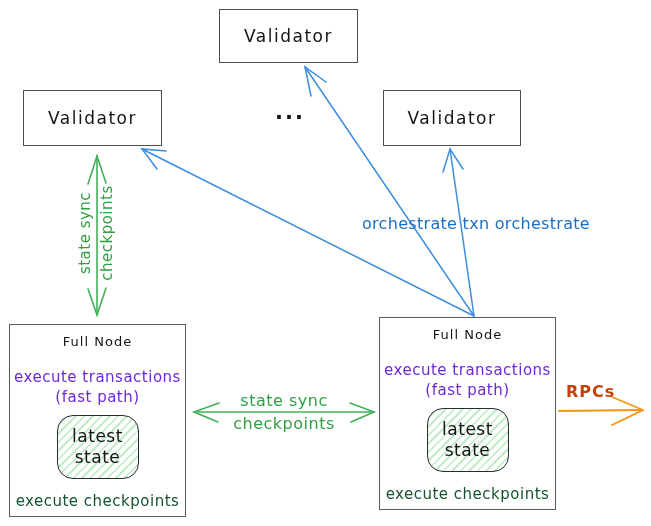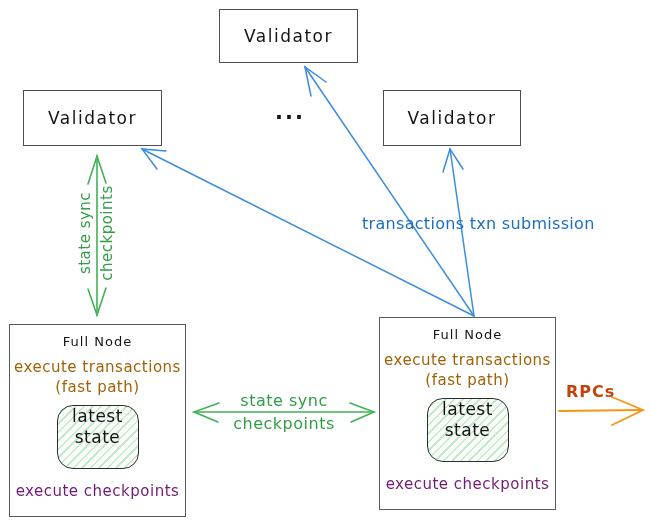--- a/index.html
+++ b/index.html
@@ -19,30 +19,30 @@
   .ellipsis{
     position:absolute;left:272px;top:100px;width:36px;text-align:center;
     font-size:21px;font-weight:bold;letter-spacing:2px;color:#141414;
   }
   .fullnode{
     flex-direction:column;justify-content:flex-start;border-color:#565b60;
   }
   .fn-left{left:9px;top:324px;width:177px;height:193px;}
   .fn-right{left:379px;top:317px;width:177px;height:193px;}
   .fn-title{font-size:13px;letter-spacing:1px;margin-top:9px;color:#141414;}
-  .fn-fast{font-size:15px;line-height:20px;text-align:center;color:#a16207;margin-top:8px;letter-spacing:0.5px;}
+  .fn-fast{font-size:15px;line-height:20px;text-align:center;color:#6d28d9;margin-top:18px;letter-spacing:0.5px;}
   .state-box{
     width:80px;height:62px;margin-top:8px;border:1.6px solid #2a2d2f;border-radius:16px;
-    display:flex;flex-direction:column;align-items:center;
+    display:flex;flex-direction:column;align-items:center;justify-content:center;
     font-size:17px;line-height:21px;color:#141414;letter-spacing:0.5px;
     background:
       repeating-linear-gradient(135deg, rgba(64,192,87,0.30) 0px, rgba(64,192,87,0.30) 1.6px, rgba(64,192,87,0) 1.6px, rgba(64,192,87,0) 6px),
       #fbfefb;
   }
-  .fn-ckpt{font-size:15px;color:#701a75;margin-top:13px;letter-spacing:0.5px;}
+  .fn-ckpt{font-size:15px;color:#14532d;margin-top:13px;letter-spacing:0.5px;}
   .lbl{position:absolute;white-space:nowrap;}
   .lbl-sync-v{
     left:26px;top:211px;width:140px;height:44px;white-space:normal;
     transform:rotate(-90deg);transform-origin:50% 50%;
     text-align:center;font-size:15px;line-height:22px;color:#2f9e44;letter-spacing:0.5px;
   }
   .lbl-sync-h{
     left:213px;top:389px;width:142px;text-align:center;white-space:normal;
     font-size:16px;line-height:23px;color:#2f9e44;letter-spacing:0.5px;
   }
@@ -126,16 +126,16 @@
   </div>
 
   <div class="lbl lbl-sync-v">
     <div>state sync</div>
     <div>checkpoints</div>
   </div>
   <div class="lbl lbl-sync-h">
     <div>state sync</div>
     <div>checkpoints</div>
   </div>
-  <div class="lbl lbl-orch">transactions txn submission</div>
+  <div class="lbl lbl-orch">orchestrate txn orchestrate</div>
   <div class="lbl lbl-rpcs">RPCs</div>
 
 </div>
 
 </body></html>

